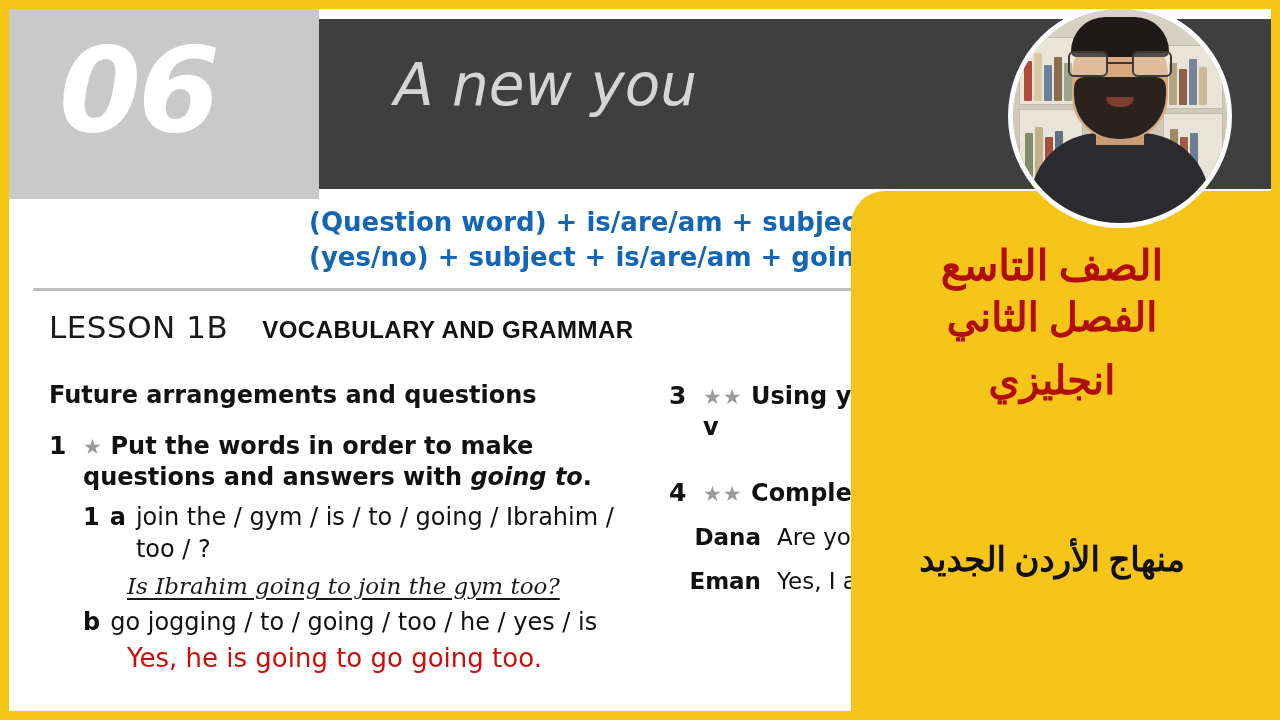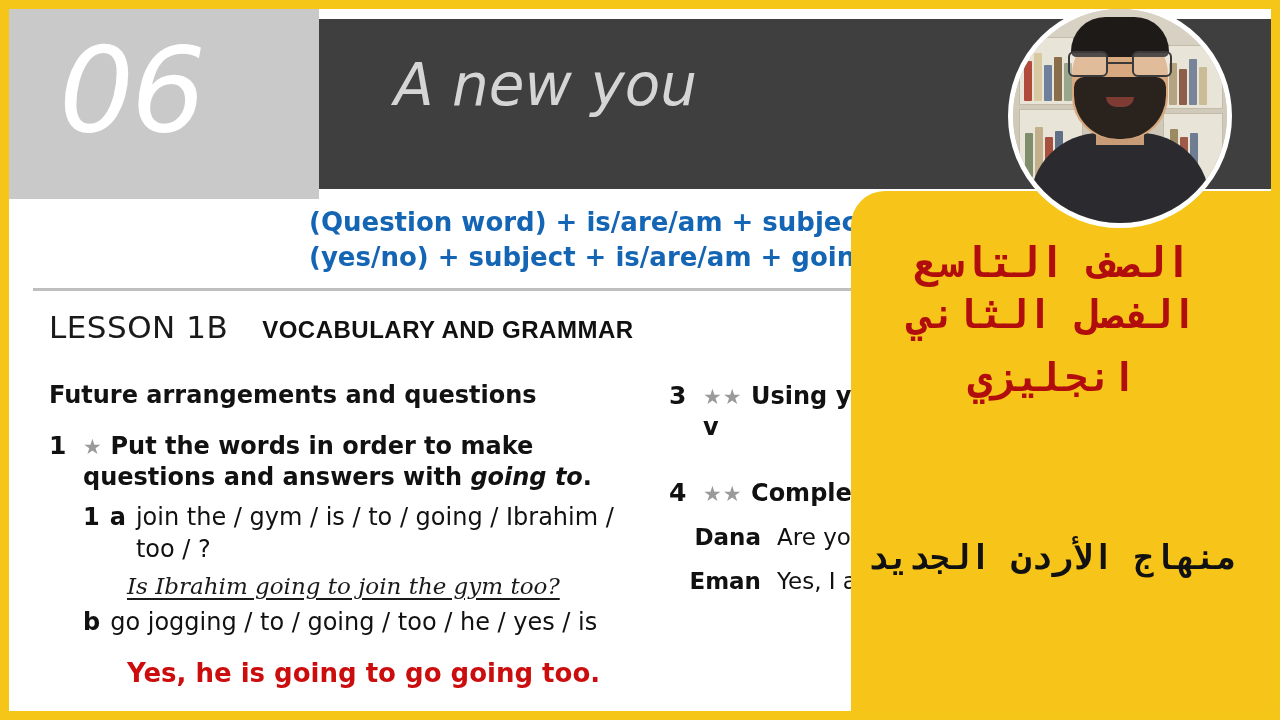--- a/index.html
+++ b/index.html
@@ -48,21 +48,21 @@
     top: 0;
     width: 310px;
     height: 190px;
     background: #c9c9c9;
   }
   .unit-num {
     position: absolute;
     left: 50px;
     top: 22px;
     font-family: "DejaVu Sans", sans-serif;
-    font-weight: 400;
+    font-weight: 700;
     font-style: italic;
     font-size: 118px;
     letter-spacing: -3px;
     color: #ffffff;
     line-height: 1;
   }
   .unit-dark {
     position: absolute;
     left: 310px;
     top: 10px;
@@ -185,23 +185,23 @@
     margin-top: 8px;
     font-family: "DejaVu Serif", serif;
     font-style: italic;
     font-size: 23px;
     color: #1a1a1a;
     text-decoration: underline;
     text-underline-offset: 4px;
   }
   .answer-red {
     margin-left: 78px;
-    margin-top: 20px;
-    font-family: "DejaVu Sans", sans-serif;
-    font-weight: 700;
+    margin-top: 5px;
+    font-family: "DejaVu Sans", sans-serif;
+    font-weight: 400;
     font-size: 26px;
     color: #cc0d0d;
   }
   .dialog-row {
     display: flex;
     gap: 16px;
     margin-top: 14px;
     font-family: "DejaVu Sans", sans-serif;
     font-size: 23px;
     line-height: 1.3;
@@ -222,21 +222,21 @@
     background: #f7c51a;
     border-radius: 34px 0 0 0;
     z-index: 20;
   }
   .yp-text {
     position: absolute;
     left: 0;
     right: 18px;
     text-align: center;
     direction: rtl;
-    font-family: Liberation Mono, monospace;
+    font-family: Liberation Serif, serif;
     font-weight: 700;
     color: #b10d0d;
     line-height: 1.12;
   }
   .yp-l1 { top: 52px; font-size: 42px; }
   .yp-l2 { top: 105px; font-size: 40px; }
   .yp-l3 { top: 168px; font-size: 40px; }
   .yp-l4 { top: 228px; font-size: 40px; }
   .yp-l5 { top: 290px; font-size: 40px; }
   .yp-l6 { top: 350px; font-size: 34px; color: #111111; }

